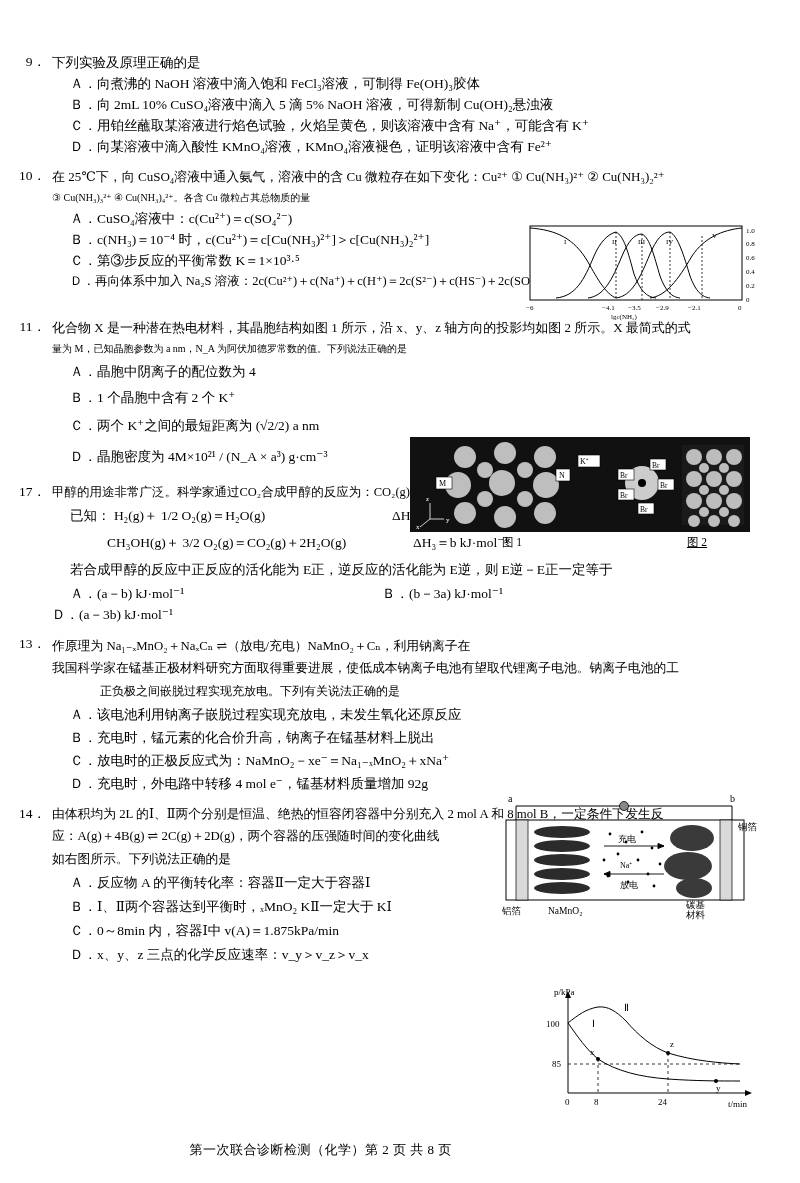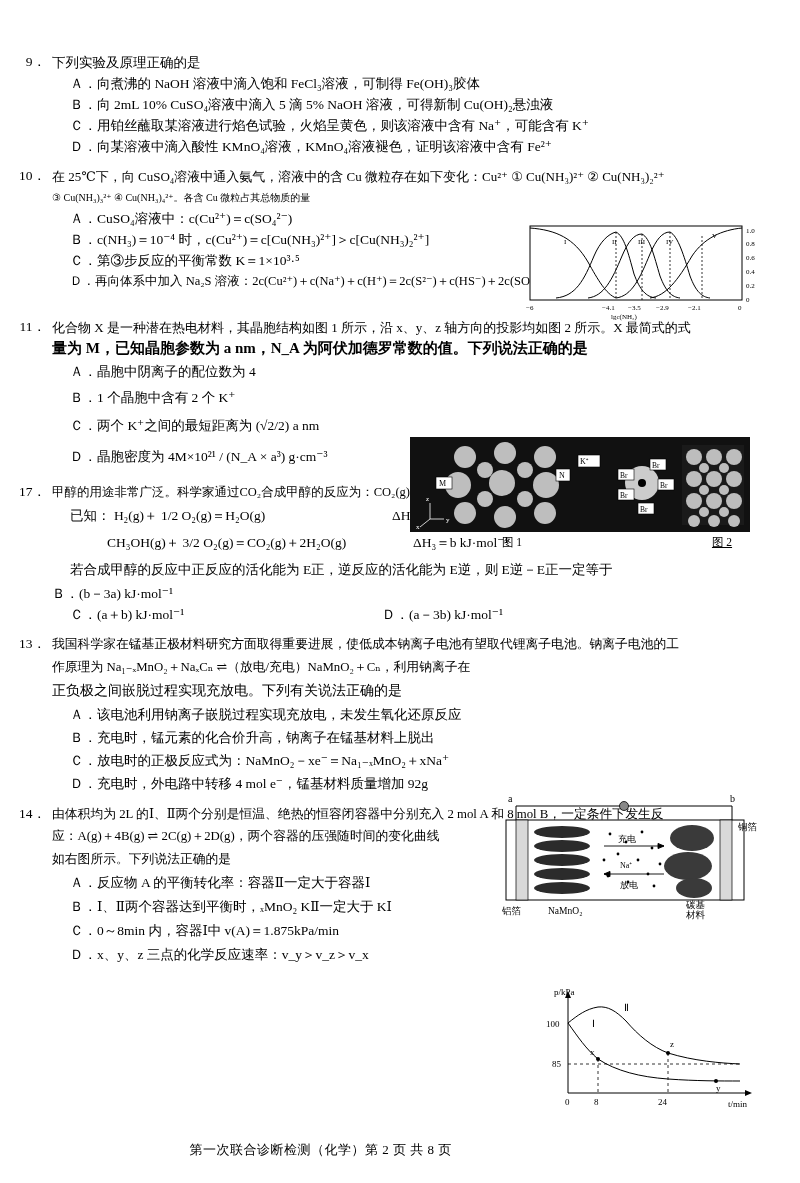--- a/index.html
+++ b/index.html
@@ -104,21 +104,21 @@
         <div class="opt" style="padding-left:18px">Ｂ．c(NH₃)＝10⁻⁴ 时，c(Cu²⁺)＝c[Cu(NH₃)²⁺]＞c[Cu(NH₃)₂²⁺]</div>
         <div class="opt" style="padding-left:18px">Ｃ．第③步反应的平衡常数 K＝1×10³·⁵</div>
         <div class="opt" style="padding-left:18px;font-size:12.5px;">Ｄ．再向体系中加入 Na₂S 溶液：2c(Cu²⁺)＋c(Na⁺)＋c(H⁺)＝2c(S²⁻)＋c(HS⁻)＋2c(SO₄²⁻)＋c(OH⁻)</div>
       </div>
     </div>
 
     <div class="q" style="margin-bottom:9px;">
       <div class="qnum">11．</div>
       <div class="qbody">
         <div class="line" style="font-size:13px;">化合物 X 是一种潜在热电材料，其晶胞结构如图 1 所示，沿 x、y、z 轴方向的投影均如图 2 所示。X 最简式的式</div>
-        <div class="line" style="font-size:15px;font-weight:bold;">量为 M，已知晶胞参数为 a nm，N_A 为阿伏加德罗常数的值。下列说法正确的是</div>
+        <div class="line" style="font-size:10px;">量为 M，已知晶胞参数为 a nm，N_A 为阿伏加德罗常数的值。下列说法正确的是</div>
         <div class="opt" style="padding-left:18px;line-height:26px;">Ａ．晶胞中阴离子的配位数为 4</div>
         <div class="opt" style="padding-left:18px;line-height:26px;">Ｂ．1 个晶胞中含有 2 个 K⁺</div>
         <div class="opt" style="padding-left:18px;line-height:30px;">Ｃ．两个 K⁺之间的最短距离为 (√2/2) a nm</div>
         <div class="opt" style="padding-left:18px;line-height:32px;">Ｄ．晶胞密度为 4M×10²¹ / (N_A × a³) g·cm⁻³</div>
       </div>
     </div>
 
     <div class="q" style="margin-bottom:9px;">
       <div class="qnum">17．</div>
       <div class="qbody">
@@ -129,41 +129,41 @@
           <span style="display:inline-block;width:120px;"></span>
           <span>ΔH₂＝a kJ·mol⁻¹</span>
         </div>
         <div class="line" style="padding-left:55px;line-height:28px;">
           <span>CH₃OH(g)＋ 3/2 O₂(g)＝CO₂(g)＋2H₂O(g)</span>
           <span style="display:inline-block;width:60px;"></span>
           <span>ΔH₃＝b kJ·mol⁻¹</span>
         </div>
         <div class="line" style="padding-left:18px;line-height:26px;">若合成甲醇的反应中正反应的活化能为 E正，逆反应的活化能为 E逆，则 E逆－E正一定等于</div>
         <div class="two-col">
+          <div class="c1">
+              <div class="opt" style="padding-left:18px">Ａ．(a－b) kJ·mol⁻¹</div>
+            </div>
           <div class="c2">
               <div class="opt">Ｂ．(b－3a) kJ·mol⁻¹</div>
             </div>
         </div>
         <div class="two-col">
-          <div class="c1">
-              <div class="opt" style="padding-left:18px">Ｃ．(a＋b) kJ·mol⁻¹</div>
-            </div>
           <div class="c2">
               <div class="opt">Ｄ．(a－3b) kJ·mol⁻¹</div>
             </div>
         </div>
       </div>
     </div>
 
     <div class="q" style="margin-bottom:9px;">
       <div class="qnum">13．</div>
       <div class="qbody">
+        <div class="line" style="font-size:12.8px;line-height:24px;">作原理为 Na₁₋ₓMnO₂＋NaₓCₙ ⇌（放电/充电）NaMnO₂＋Cₙ，利用钠离子在</div>
         <div class="line" style="font-size:12.8px;">我国科学家在锰基正极材料研究方面取得重要进展，使低成本钠离子电池有望取代锂离子电池。钠离子电池的工</div>
-        <div class="line" style="font-size:12.8px;line-height:24px;">作原理为 Na₁₋ₓMnO₂＋NaₓCₙ ⇌（放电/充电）NaMnO₂＋Cₙ，利用钠离子在</div>
-        <div class="line" style="font-size:14px;line-height:24px;">正负极之间嵌脱过程实现充放电。下列有关说法正确的是</div>
+        <div class="line" style="font-size:12px;line-height:24px;margin-left:48px;">正负极之间嵌脱过程实现充放电。下列有关说法正确的是</div>
         <div class="opt" style="padding-left:18px;line-height:23px;">Ａ．该电池利用钠离子嵌脱过程实现充放电，未发生氧化还原反应</div>
         <div class="opt" style="padding-left:18px;line-height:23px;">Ｂ．充电时，锰元素的化合价升高，钠离子在锰基材料上脱出</div>
         <div class="opt" style="padding-left:18px;line-height:23px;">Ｃ．放电时的正极反应式为：NaMnO₂－xe⁻＝Na₁₋ₓMnO₂＋xNa⁺</div>
         <div class="opt" style="padding-left:18px;line-height:23px;">Ｄ．充电时，外电路中转移 4 mol e⁻，锰基材料质量增加 92g</div>
       </div>
     </div>
 
     <div class="q">
       <div class="qnum">14．</div>
       <div class="qbody">
@@ -287,21 +287,21 @@
             <circle cx="314" cy="53" r="5"></circle>
           <circle cx="294" cy="75" r="5"></circle>
             <circle cx="314" cy="75" r="5"></circle>
           <circle cx="284" cy="84" r="6"></circle>
             <circle cx="304" cy="84" r="6"></circle>
             <circle cx="324" cy="84" r="6"></circle>
         </g>
       </g>
     </svg>
     <div style="position:absolute;left:62px;top:97px;width:80px;" class="fig-cap">图 1</div>
-    <div style="position:absolute;left:272px;top:97px;width:80px;text-decoration:underline;" class="fig-cap">图 2</div>
+    <div style="position:absolute;left:247px;top:97px;width:80px;text-decoration:underline;" class="fig-cap">图 2</div>
   </div>
 
   <div class="fig" style="left:492px; top:790px; width:290px; height:130px;">
     <svg width="290" height="130" viewBox="0 0 290 130">
 
       <line x1="24" y1="16" x2="240" y2="16" stroke="#000" stroke-width="1"></line>
       <line x1="24" y1="16" x2="24" y2="30" stroke="#000" stroke-width="1"></line>
       <line x1="240" y1="16" x2="240" y2="30" stroke="#000" stroke-width="1"></line>
       <circle cx="132" cy="16" r="4.5" fill="#888" stroke="#000" stroke-width="0.8"></circle>
       <text x="16" y="12" font-size="10" font-family="Liberation Serif, serif">a</text>

